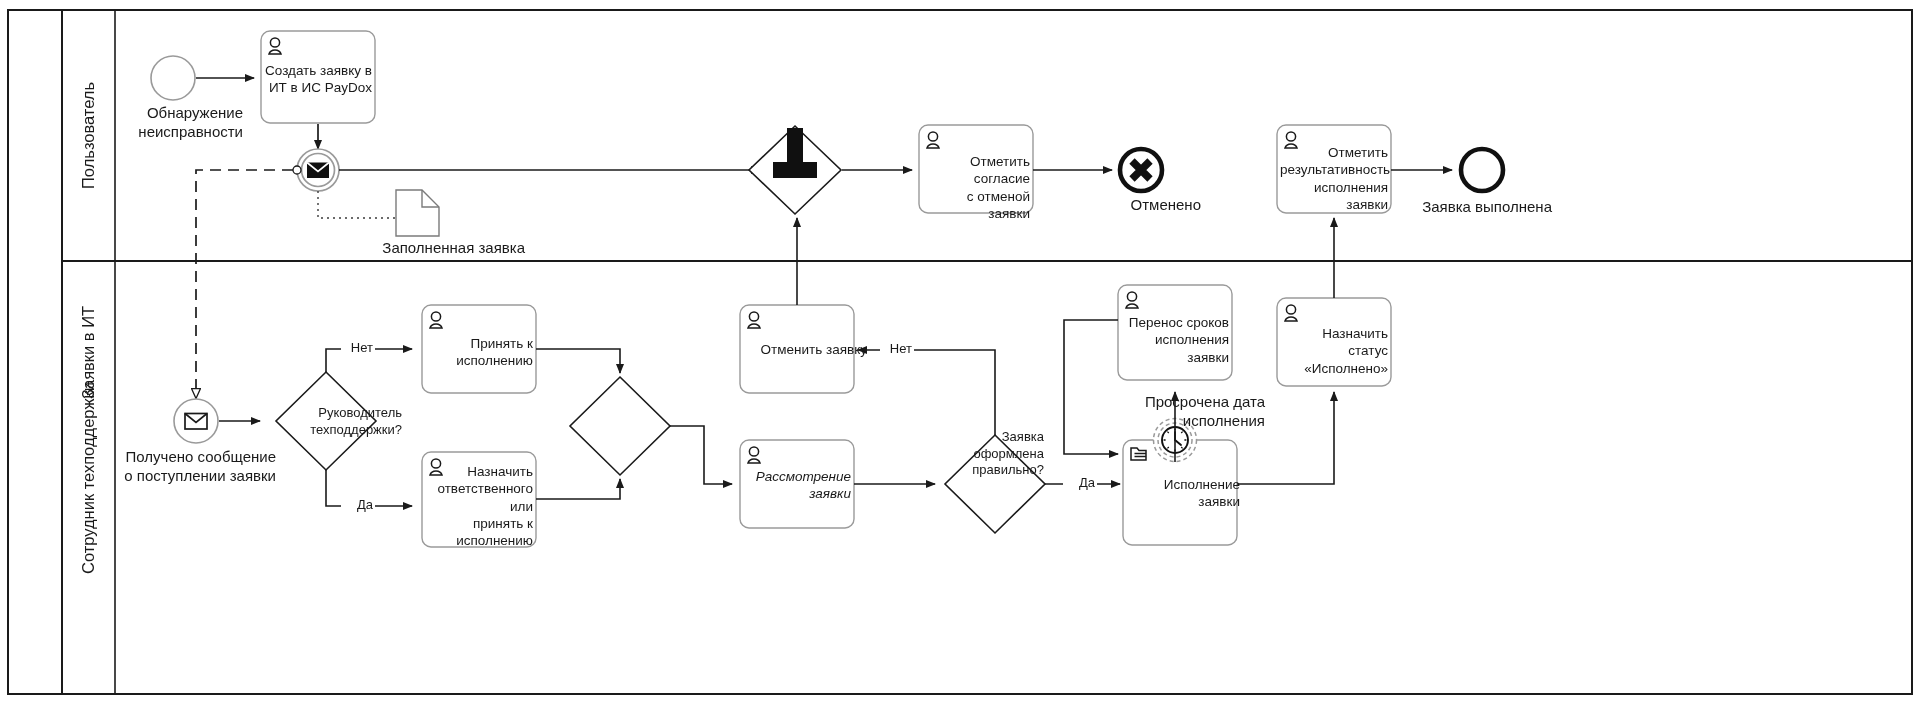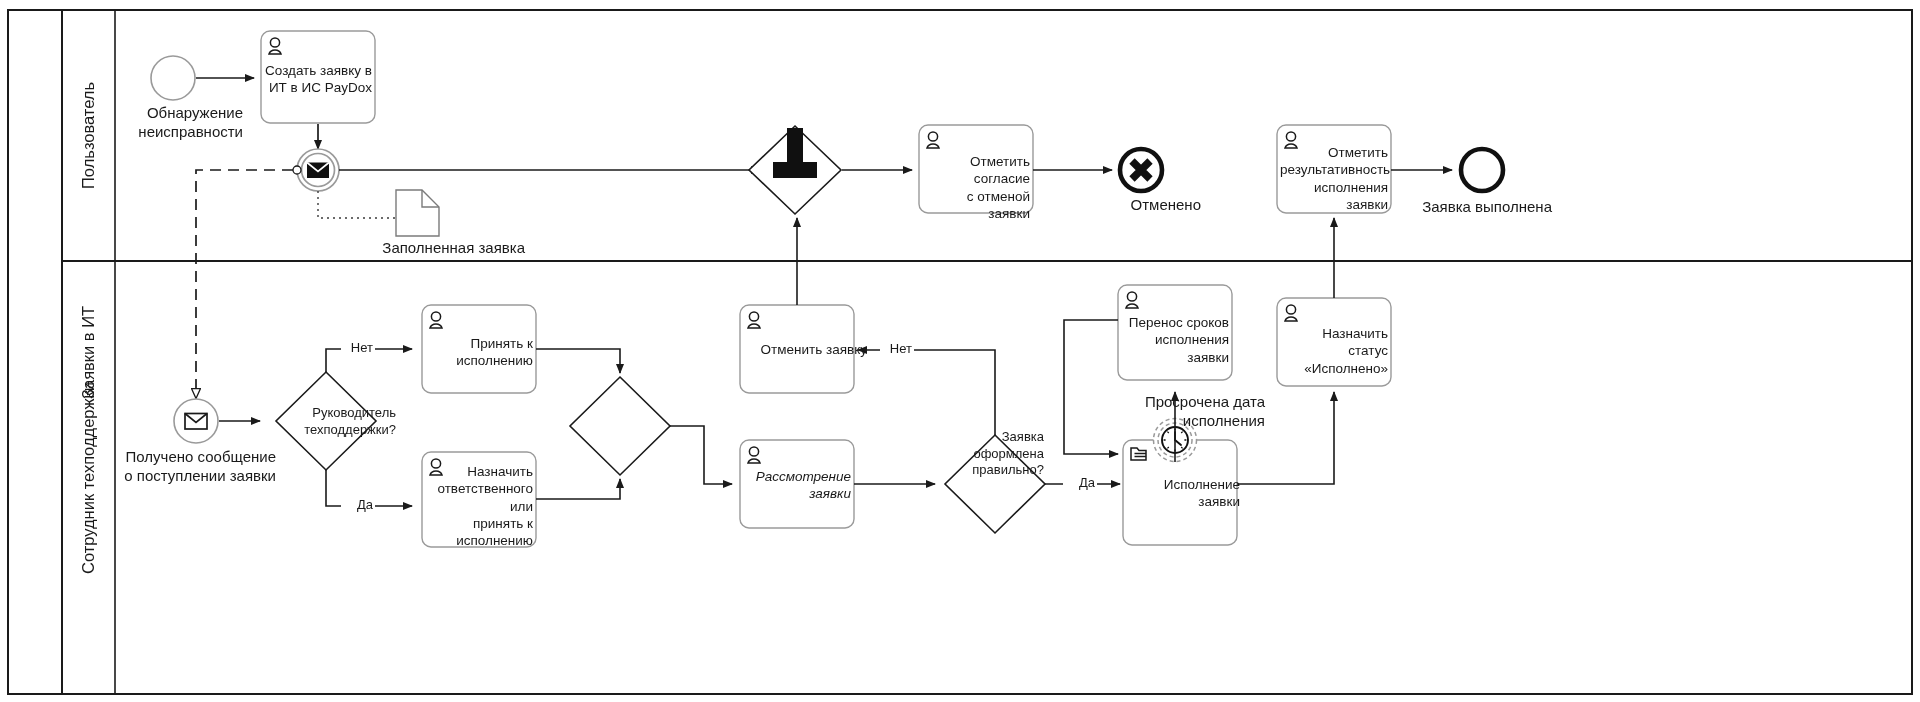--- a/index.html
+++ b/index.html
@@ -253,21 +253,21 @@
 
   <div class="lbl task-lbl" style="left:1280px;top:144px;width:108px;">Отметить
 результативность
 исполнения заявки</div>
 
   <div class="lbl ev-lbl" style="left:1412px;top:197px;width:140px;">Заявка выполнена</div>
 
   <div class="lbl ev-lbl" style="left:116px;top:447px;width:160px;">Получено сообщение
 о поступлении заявки</div>
 
-  <div class="lbl gw-lbl" style="left:276px;top:405px;width:120px;">Руководитель
+  <div class="lbl gw-lbl" style="left:282px;top:405px;width:120px;">Руководитель
 техподдержки?</div>
 
   <div class="lbl flow-lbl" style="left:341px;top:340px;width:30px;">Нет</div>
   <div class="lbl flow-lbl" style="left:341px;top:497px;width:30px;">Да</div>
 
   <div class="lbl task-lbl" style="left:425px;top:335px;width:108px;">Принять к
 исполнению</div>
 
   <div class="lbl task-lbl" style="left:425px;top:463px;width:108px;">Назначить
 ответственного или

